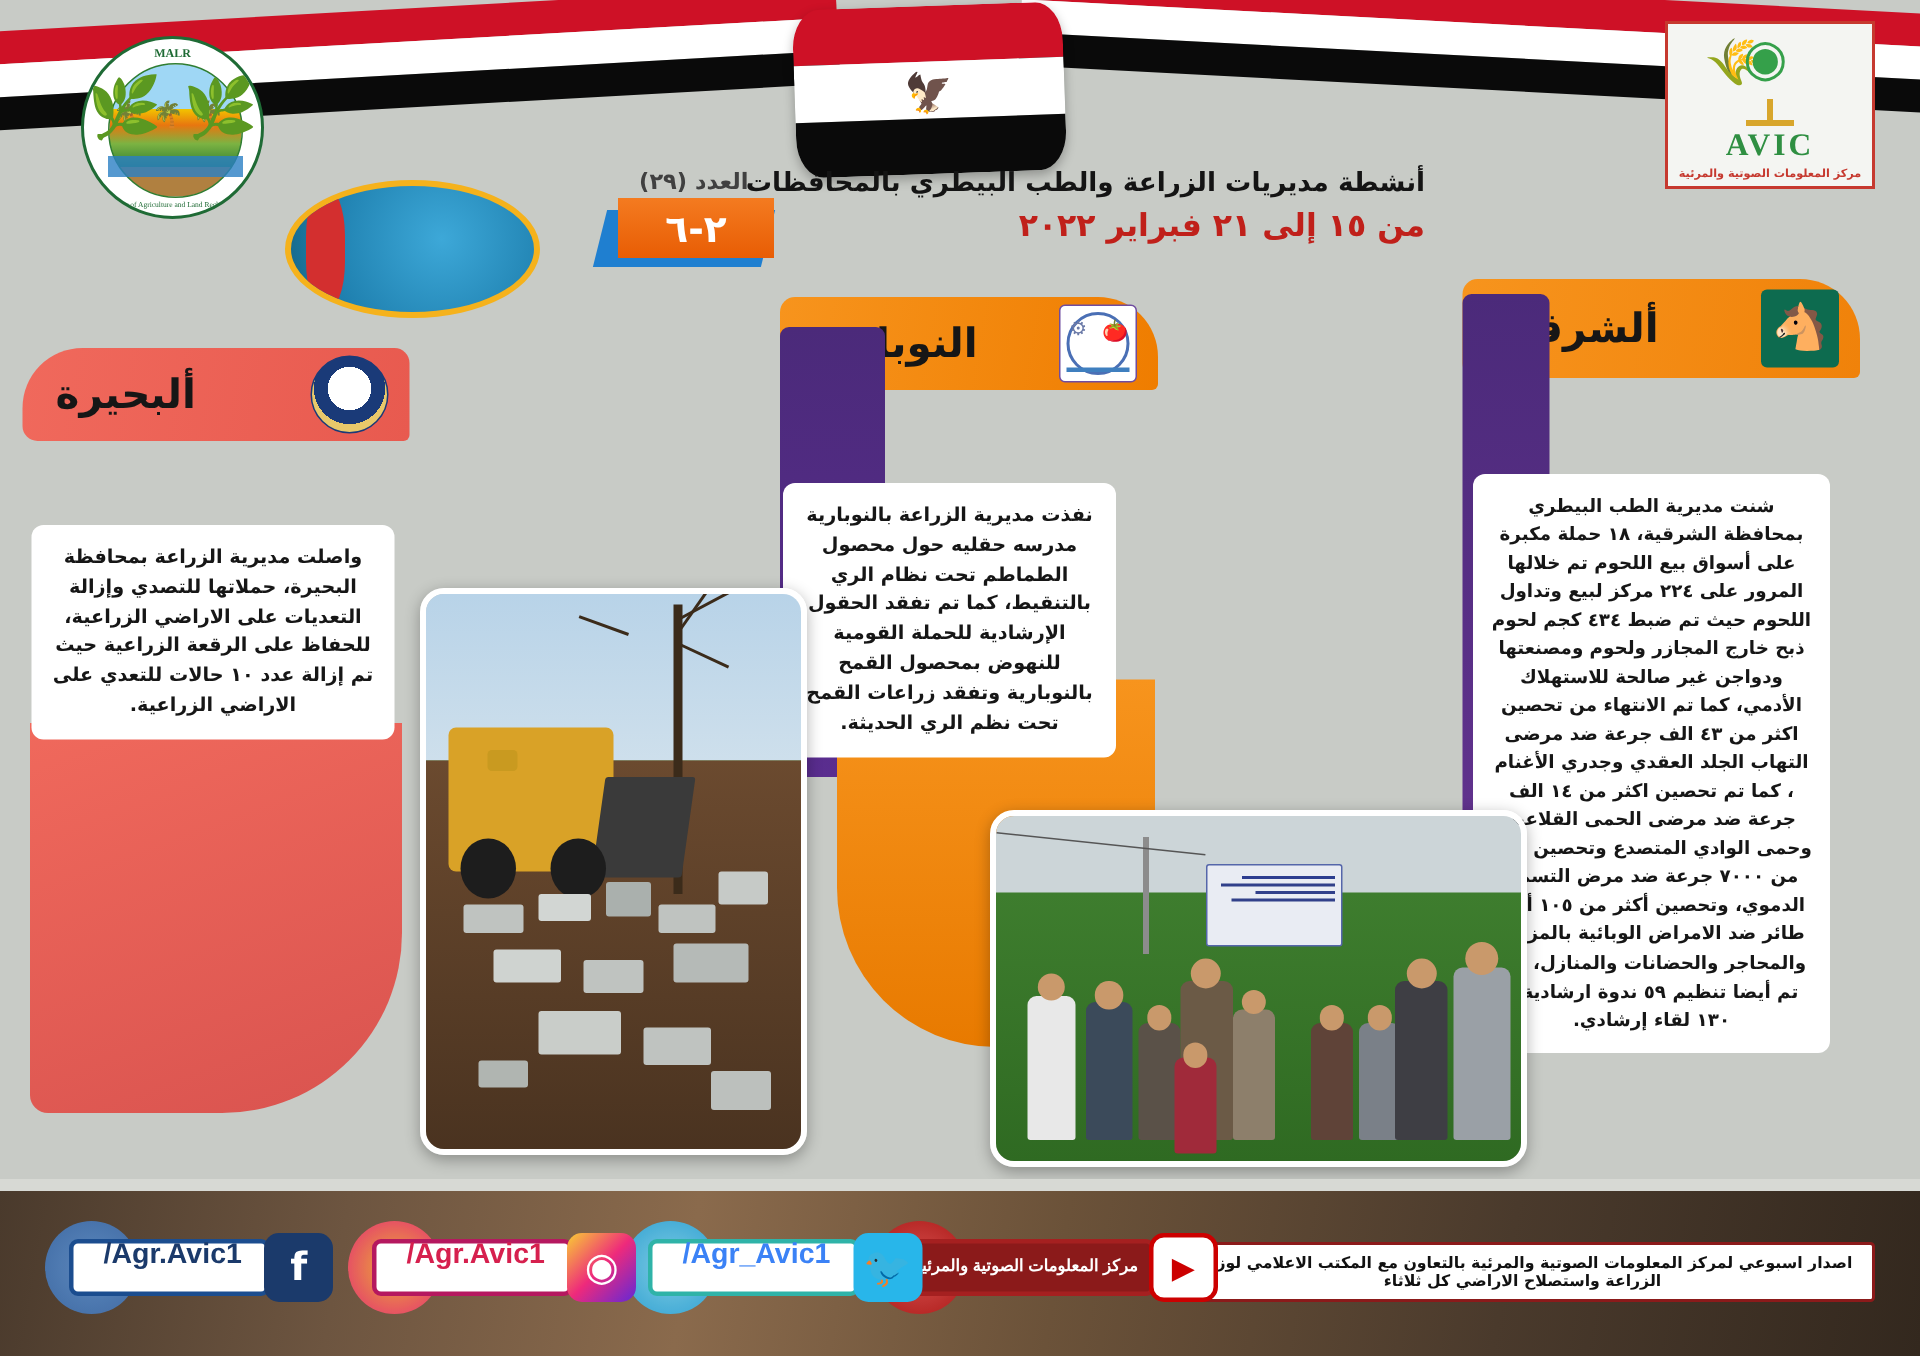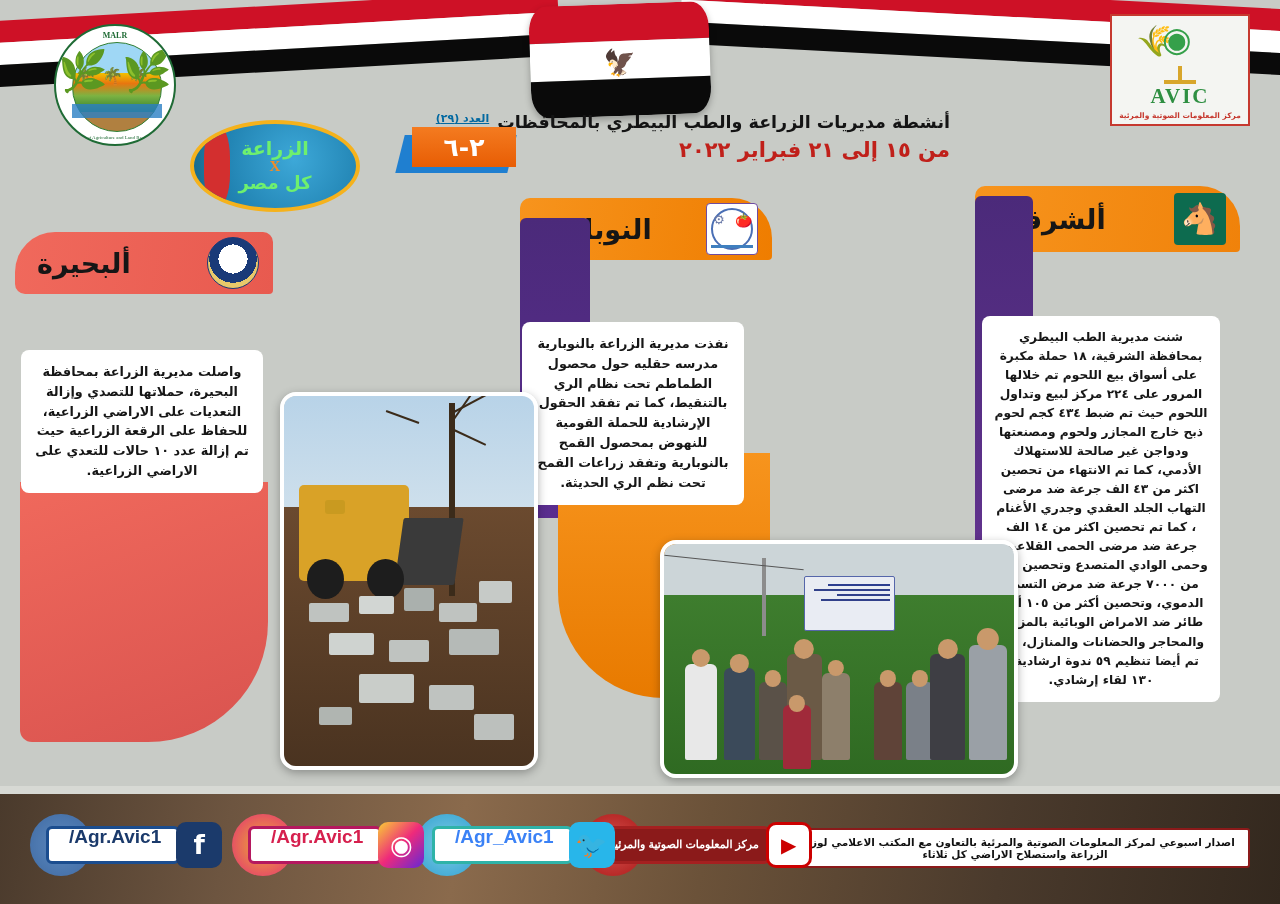--- a/index.html
+++ b/index.html
@@ -76,21 +76,21 @@
   .avic-name { font-size:21px; font-weight:bold; color:#2f8f42; letter-spacing:2px; font-family:"Liberation Serif",serif; }
   .avic-sub { font-size:7.5px; color:#c6392f; font-weight:bold; margin-top:2px; }
 
   
   .masthead { position:absolute; right:330px; top:112px; text-align:right; z-index:6; width:290px; }
   .masthead .line1 { font-size:17.5px; font-weight:bold; color:#141414; white-space:nowrap; }
   .masthead .line2 { font-size:21px; font-weight:bold; color:#c0201a; margin-top:6px; white-space:nowrap; }
 
   
   .issue { position:absolute; left:400px; top:112px; width:125px; z-index:6; text-align:center; }
-  .issue-label { font-size:11px; font-weight:bold; color:#0369a1; margin-bottom:2px;text-decoration:underline; }
+  .issue-label { font-size:15px; font-weight:bold; color:#404040; margin-bottom:2px; }
   .issue-badge { position:relative; height:46px;text-decoration:underline; }
   .issue-blue {
     position:absolute; left:0; top:8px; width:112px; height:38px;
     background:#1f7fd0; transform:skewX(-14deg);
   }
   .issue-orange {
     position:absolute; left:12px; top:0; width:104px; height:40px;
     background:linear-gradient(#f47b20,#e85d04);
     display:flex; align-items:center; justify-content:center;
     color:#fff; font-size:25px; font-weight:bold;
@@ -293,25 +293,20 @@
 <div class="issue">
   <div class="issue-label">العدد (٢٩)</div>
   <div class="issue-badge">
     <div class="issue-blue"></div>
     <div class="issue-orange">٢-٦</div>
   </div>
 </div>
 
 <div class="oval">
   <div class="oval-red"></div>
-  <div class="oval-txt">
-    <div class="oval-t1">الزراعة</div>
-    <div class="oval-t2">X</div>
-    <div class="oval-t3">كل مصر</div>
-  </div>
 </div>
 
 <div class="card" id="card-beheira">
   <div class="deco"></div>
   <div class="card-banner">
     <div class="gov-logo beheira-logo"></div>
     <div class="gov-name">ألبحيرة</div>
   </div>
   <div class="card-body">واصلت مديرية الزراعة بمحافظة البحيرة، حملاتها للتصدي وإزالة التعديات على الاراضي الزراعية، للحفاظ على الرقعة الزراعية حيث تم إزالة عدد ١٠ حالات للتعدي على الاراضي الزراعية.</div>
 </div>

